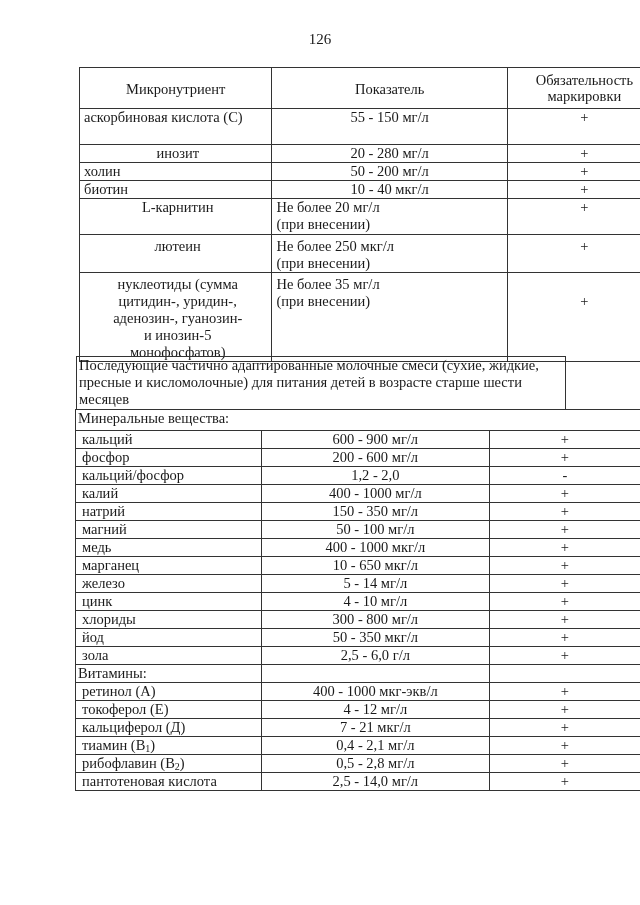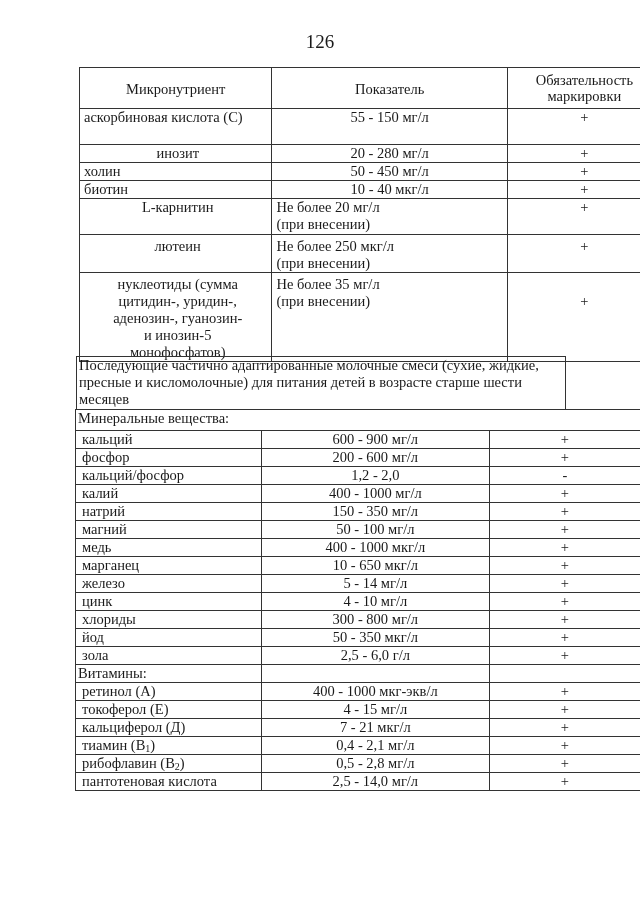--- a/index.html
+++ b/index.html
@@ -1,18 +1,18 @@
 <!DOCTYPE html>
 <html><head>
   <meta charset="utf-8">
   <style>
     html, body { margin: 0; padding: 0; background: #ffffff; }
     body { width: 640px; height: 905px; position: relative; overflow: hidden;
            font-family: "Liberation Serif", "DejaVu Serif", serif; color: #1a1a1a; }
-    .page-number { position: absolute; top: 31px; left: 0; width: 640px; text-align: center; font-size: 19px; }
+    .page-number { position: absolute; top: 31px; left: 0; width: 640px; text-align: center; font-size: 15px; }
     table { position: absolute; border-collapse: collapse; font-size: 14.5px; line-height: 17px; }
     td { border: 1px solid #333; padding: 0 4px; vertical-align: top; }
     #main-table { left: 79px; top: 67px; width: 583px; }
     #main-table col.c1 { width: 161px; }
     #main-table col.c2 { width: 197px; }
     #main-table col.c3 { width: 129px; }
     .hdr td { text-align: center; vertical-align: middle; height: 38px; line-height: 16px; }
     .hdr td.h1, .hdr td.h2 { padding-top: 2px; }
     .center { text-align: center; }
     .pad-left { padding-left: 8px; text-align: center; }
@@ -49,21 +49,21 @@
     <td class="center">55 - 150 мг/л</td>
     <td class="center">+</td>
   </tr>
   <tr class="row">
     <td class="pad-left">инозит</td>
     <td class="center">20 - 280 мг/л</td>
     <td class="center">+</td>
   </tr>
   <tr class="row">
     <td>холин</td>
-    <td class="center">50 - 450 мг/л</td>
+    <td class="center">50 - 200 мг/л</td>
     <td class="center">+</td>
   </tr>
   <tr class="row">
     <td>биотин</td>
     <td class="center">10 - 40 мкг/л</td>
     <td class="center">+</td>
   </tr>
   <tr style="height:36px">
     <td class="pad-left">L-карнитин</td>
     <td>
@@ -191,21 +191,21 @@
   </tr>
   </tbody>
     <tbody id="vitamins-body">
       <tr>
         <td style="padding-left: 6px;">ретинол (А)</td>
         <td class="center">400 - 1000 мкг-экв/л</td>
         <td class="center">+</td>
       </tr>
       <tr>
         <td style="padding-left: 6px;">токоферол (Е)</td>
-        <td class="center">4 - 15 мг/л</td>
+        <td class="center">4 - 12 мг/л</td>
         <td class="center">+</td>
       </tr>
       <tr>
         <td style="padding-left: 6px;">кальциферол (Д)</td>
         <td class="center">7 - 21 мкг/л</td>
         <td class="center">+</td>
       </tr>
       <tr>
         <td style="padding-left: 6px; margin-left: 12px;"><span>тиамин (В</span><sub>1</sub><span>)</span></td>
         <td class="center">0,4 - 2,1 мг/л</td>

